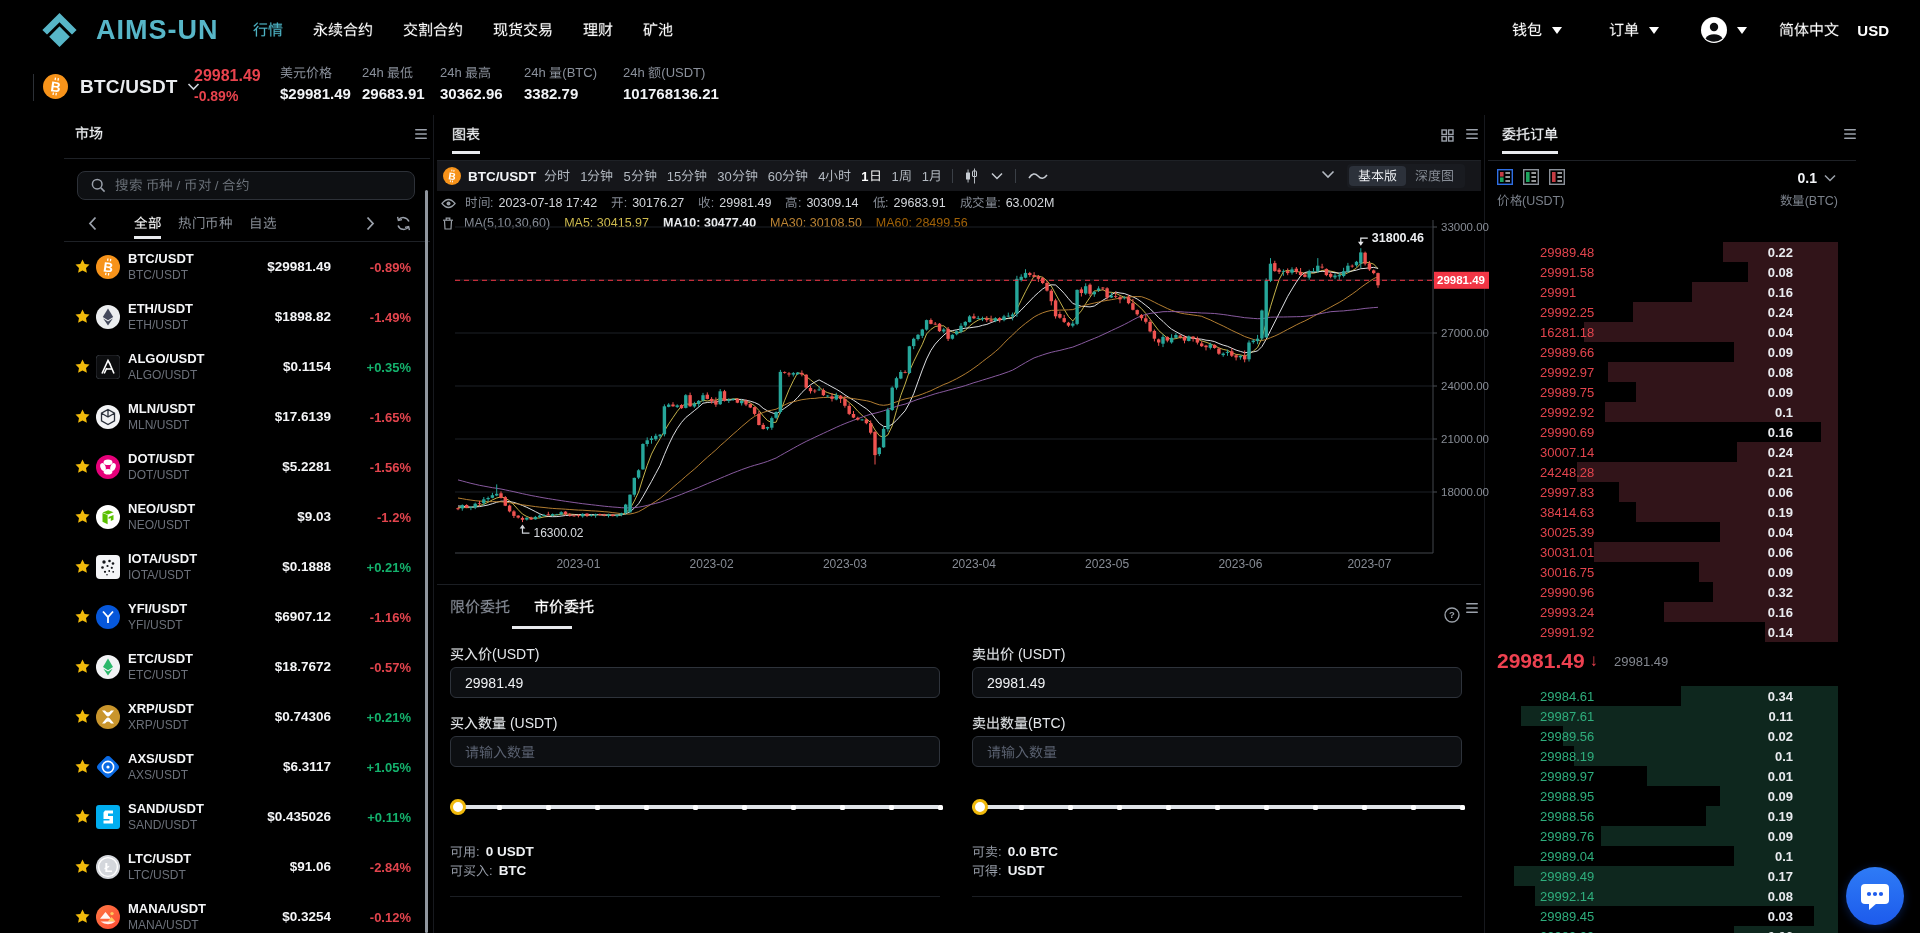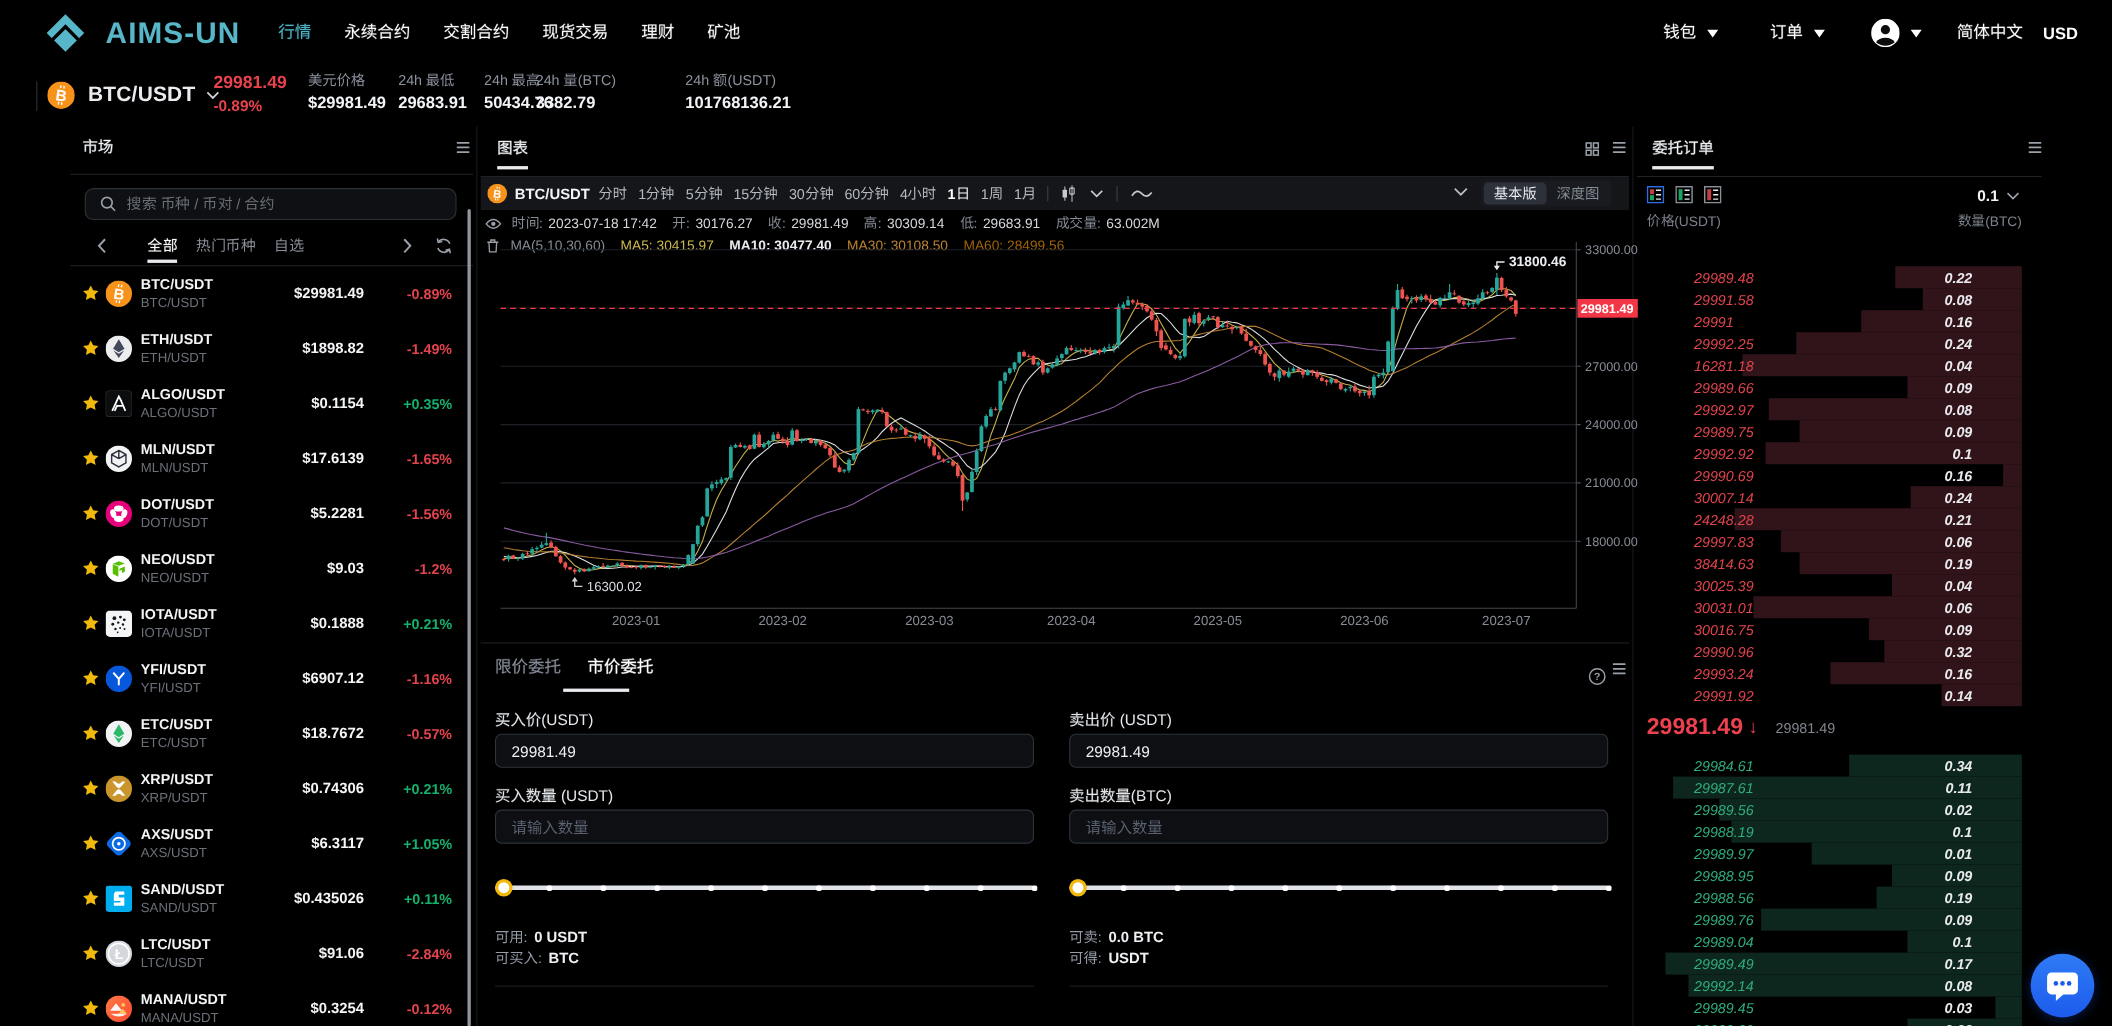--- a/index.html
+++ b/index.html
@@ -88,21 +88,21 @@
   .avail { position:absolute; font-size:13px; color:#969ca7; display:flex; gap:6px; align-items:baseline; }
   .avail b { font-size:13.5px; color:#eef0f3; }
   .fdiv { position:absolute; width:490px; height:1px; background:#1b1e23; }
 
   
   #ob-head-icons { left:1497px; top:169px; display:flex; gap:10px; }
   #ob-prec { right:84px; top:170px; display:flex; align-items:center; gap:7px; cursor:pointer; }
   #ob-prec .pv { font-size:14px; font-weight:bold; color:#f2f4f7; }
   .ob-colhead { top:194px; font-size:12.5px; color:#7b818b; }
   .ob-rows { left:1490px; width:348px; }
-  .ob-row { position:relative; height:20px; cursor:pointer;font-style:italic; }
+  .ob-row { position:relative; height:20px; cursor:pointer; }
   .ob-row .bar { position:absolute; right:0; top:0; height:20px; }
   .ob-row.ask .bar { background:#311419; }
   .ob-row.bid .bar { background:#0e271e; }
   .ob-row .pr { position:absolute; left:50px; top:3px; font-size:13px; }
   .ob-row.ask .pr { color:#e2444d; }
   .ob-row.bid .pr { color:#2fae7d; }
   .ob-row .am { position:absolute; right:45px; top:3px; font-size:13px; font-weight:bold; color:#e9ebef; }
   #ob-current { left:1497px; top:649px; display:flex; align-items:center; }
   #ob-cur-price { font-size:21px; font-weight:bold; color:#ee4150; }
   #ob-cur-arrow { font-size:17px; color:#ee4150; margin-left:5px; font-weight:bold; }
@@ -314,23 +314,23 @@
         <div class="abs tk-col" style="left: 440px;">
           <div class="lb"><span>24h </span><svg class="cjkg" viewBox="0 -880 1000 1000">
               <g transform="scale(1,-1)">
                 <path d="M248 635H753V564H248ZM248 755H753V685H248ZM176 808V511H828V808ZM396 392V325H214V392ZM47 43 54 -24 396 17V-80H468V26L522 33V94L468 88V392H949V455H49V392H145V52ZM507 330V268H567L547 262C577 189 618 124 671 70C616 29 554 -2 491 -22C504 -35 522 -61 529 -77C596 -53 662 -19 720 26C776 -20 843 -55 919 -77C929 -59 948 -32 964 -18C891 0 826 31 771 71C837 135 889 215 920 314L877 333L863 330ZM613 268H832C806 209 767 157 721 113C675 157 639 209 613 268ZM396 269V198H214V269ZM396 142V80L214 59V142Z"></path>
               </g>
             </svg><svg class="cjkg" viewBox="0 -880 1000 1000">
               <g transform="scale(1,-1)">
                 <path d="M286 559H719V468H286ZM211 614V413H797V614ZM441 826 470 736H59V670H937V736H553C542 768 527 810 513 843ZM96 357V-79H168V294H830V-1C830 -12 825 -16 813 -16C801 -16 754 -17 711 -15C720 -31 731 -54 735 -72C799 -72 842 -72 869 -63C896 -53 905 -37 905 0V357ZM281 235V-21H352V29H706V235ZM352 179H638V85H352Z"></path>
               </g>
             </svg></div>
-          <div class="vl">50434.76</div>
+          <div class="vl">30362.96</div>
         </div>
-        <div class="abs tk-col" style="left: 487px;">
+        <div class="abs tk-col" style="left: 524px;">
           <div class="lb"><span>24h </span><svg class="cjkg" viewBox="0 -880 1000 1000">
               <g transform="scale(1,-1)">
                 <path d="M250 665H747V610H250ZM250 763H747V709H250ZM177 808V565H822V808ZM52 522V465H949V522ZM230 273H462V215H230ZM535 273H777V215H535ZM230 373H462V317H230ZM535 373H777V317H535ZM47 3V-55H955V3H535V61H873V114H535V169H851V420H159V169H462V114H131V61H462V3Z"></path>
               </g>
             </svg><span>(BTC)</span></div>
           <div class="vl">3382.79</div>
         </div>
         <div class="abs tk-col" style="left: 623px;">
           <div class="lb"><span>24h </span><svg class="cjkg" viewBox="0 -880 1000 1000">
               <g transform="scale(1,-1)">

